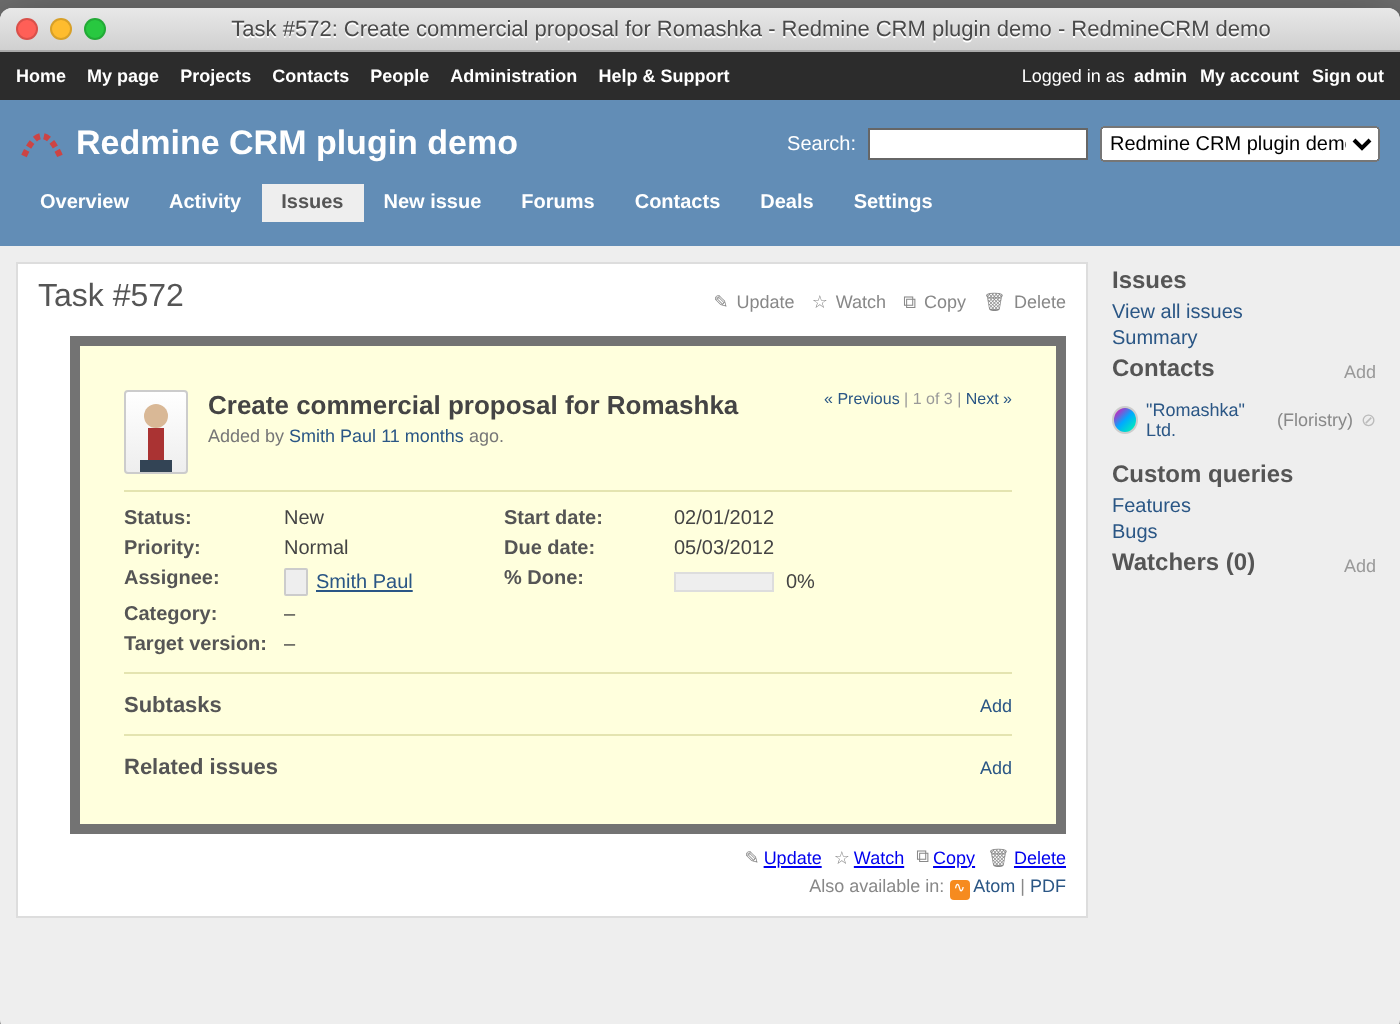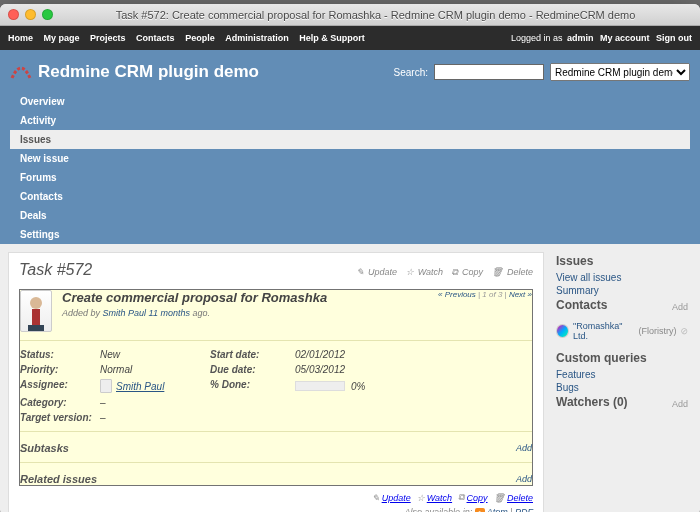--- a/index.html
+++ b/index.html
@@ -6,40 +6,40 @@
 body { font-family: "Lucida Grande", Verdana, sans-serif; font-size: 11px; background: #6f6f6f; display: flex; justify-content: center; align-items: flex-start; }
 .window { width: 700px; height: 512px; background: #eee; border-radius: 6px; overflow: hidden; box-shadow: 0 6px 30px rgba(0,0,0,.4); margin-top: 4px; }
 .titlebar { height: 22px; background: linear-gradient(#e8e8e8,#d0d0d0); display: flex; align-items: center; padding: 0 8px; border-bottom: 1px solid #aaa; }
 .tb-btn { width: 11px; height: 11px; border-radius: 50%; margin-right: 6px; border: 1px solid rgba(0,0,0,.15); }
 .tb-red { background: #ff5f57; } .tb-yel { background: #febc2e; } .tb-grn { background: #28c840; }
 .tb-title { flex: 1; text-align: center; font-size: 11px; color: #4a4a4a; text-shadow: 0 1px 0 #fff; }
 .topmenu { background: #2c2c2c; color: #fff; display: flex; align-items: center; padding: 0 8px; height: 24px; font-size: 9px; }
 .topmenu .left a, .topmenu .right a { color: #fff; text-decoration: none; margin-right: 8px; font-weight: bold; }
 .topmenu .right { margin-left: auto; }
 .topmenu .right a { margin-left: 4px; margin-right: 0; }
-.header { background: #628db6; color: #fff; padding: 4px 10px 0; }
+.header { background: #628db6; color: #fff; padding: 4px 10px 12px; }
 .header-row1 { display: flex; align-items: center; height: 36px; }
 .logo { display: flex; align-items: center; }
 .logo-arc { width: 22px; height: 16px; margin-right: 6px; position: relative; }
 .logo-arc svg { width: 22px; height: 16px; }
 .logo-text { font-size: 17px; font-weight: bold; }
 .header-search { margin-left: auto; display: flex; align-items: center; gap: 6px; font-size: 10px; }
 .header-search input[type=text] { width: 110px; height: 16px; border: 1px solid #666; font-size: 10px; padding: 0 3px; }
 .header-search select { height: 18px; font-size: 10px; width: 140px; }
-.tabs { display: flex; gap: 0; margin-top: 2px; flex-direction: column; }
+.tabs { display: flex; gap: 0; margin-top: 2px; }
 .tab { padding: 4px 10px; font-size: 10px; color: #fff; font-weight: bold; cursor: pointer; }
 .tab.active { background: #eee; color: #555; }
 .body-area { display: flex; padding: 8px; gap: 8px; }
-.content { flex: 1; background: #fff; border: 1px solid #ddd; padding: 8px 10px; font-style: italic; }
+.content { flex: 1; background: #fff; border: 1px solid #ddd; padding: 8px 10px; }
 .content h2 { font-size: 16px; color: #555; font-weight: 500; margin-bottom: 4px; }
 .titlebar-row { display: flex; align-items: center; }
 .action-links { margin-left: auto; font-size: 9px; color: #888; }
 .action-links a { color: #888; text-decoration: none; margin-left: 2px; }
 .ai { display: inline-flex; align-items: center; gap: 2px; margin-left: 6px; }
-.issue-box { background: #ffffdd; border: 1px solid #737373; padding: 0; margin-top: 6px; font-size: 10px; color: #444; }
+.issue-box { background: #ffffdd; border: 5px solid #737373; padding: 22px; margin-top: 6px; font-size: 10px; color: #444; margin-left: 16px; }
 .issue-head { display: flex; gap: 10px; }
 .avatar { width: 32px; height: 42px; background: linear-gradient(#fff,#eee); border: 1px solid #ccc; border-radius: 2px; display: flex; align-items: flex-end; justify-content: center; overflow: hidden; }
 .avatar svg { width: 28px; height: 38px; }
 .issue-title { font-size: 13px; font-weight: bold; color: #444; }
 .issue-sub { font-size: 9px; color: #777; margin-top: 3px; }
 .issue-sub a { color: #2a5685; text-decoration: none; }
 .pagination { margin-left: auto; font-size: 8px; color: #999; }
 .pagination a { color: #2a5685; text-decoration: none; }
 hr.split { border: none; border-top: 1px solid #e4e4b0; margin: 8px 0; }
 .attrs { display: grid; grid-template-columns: 80px 110px 85px 1fr; row-gap: 4px; font-size: 10px; }

